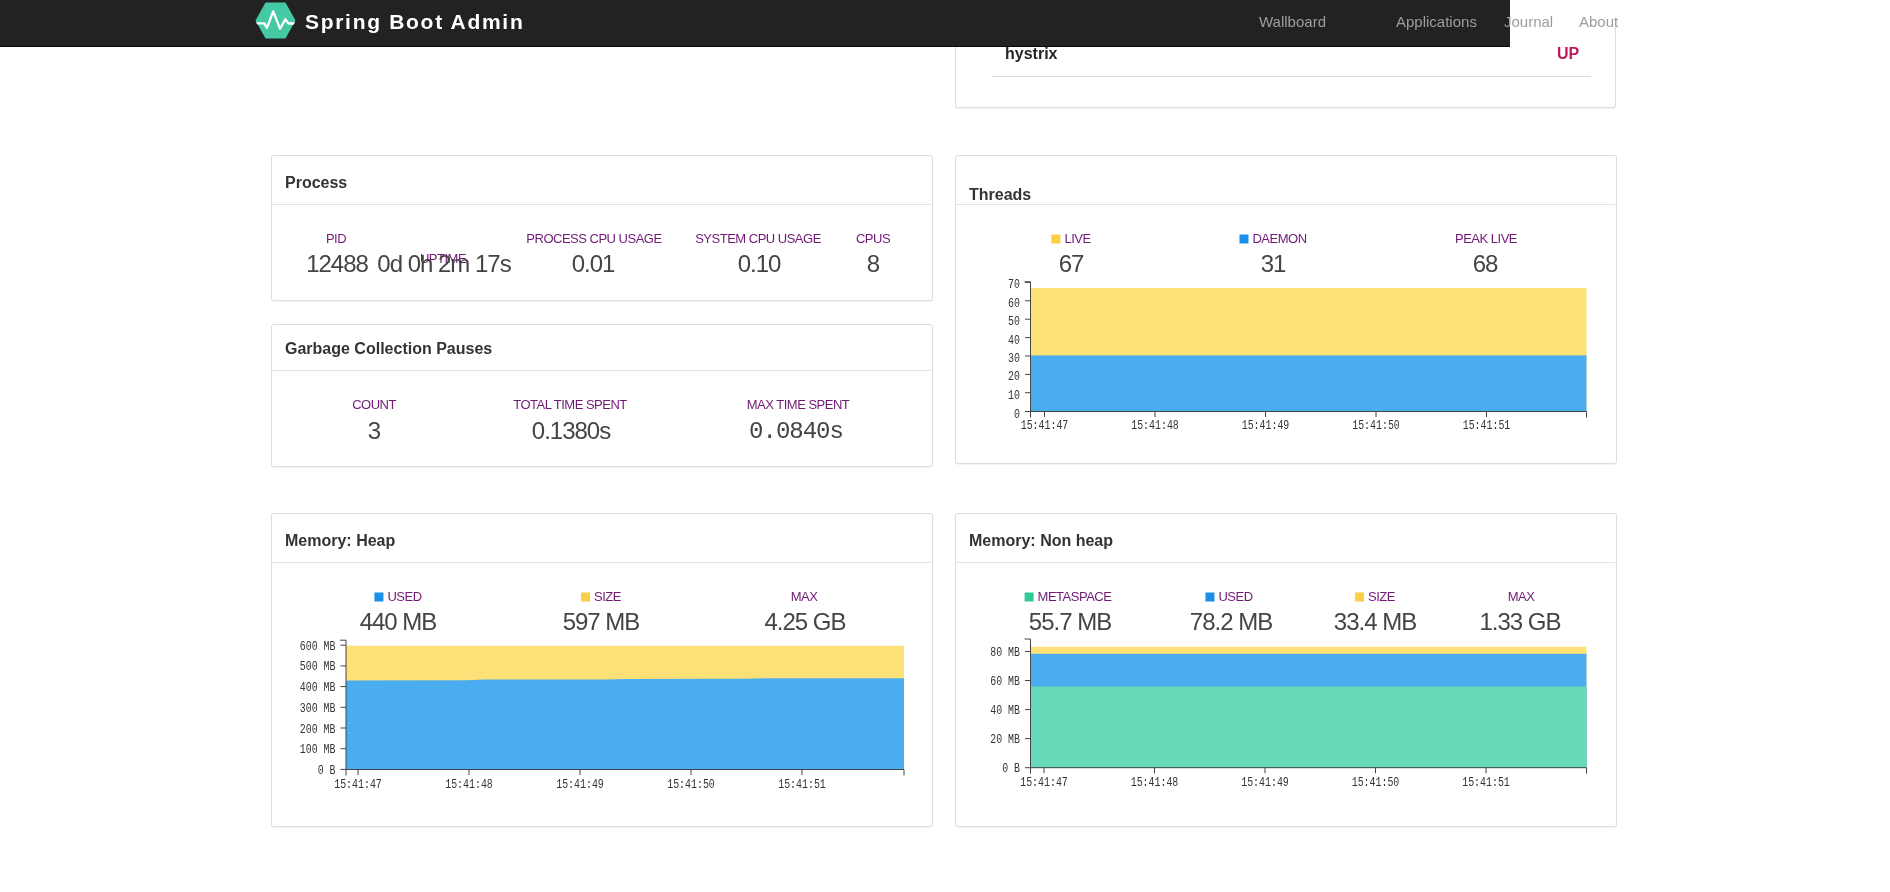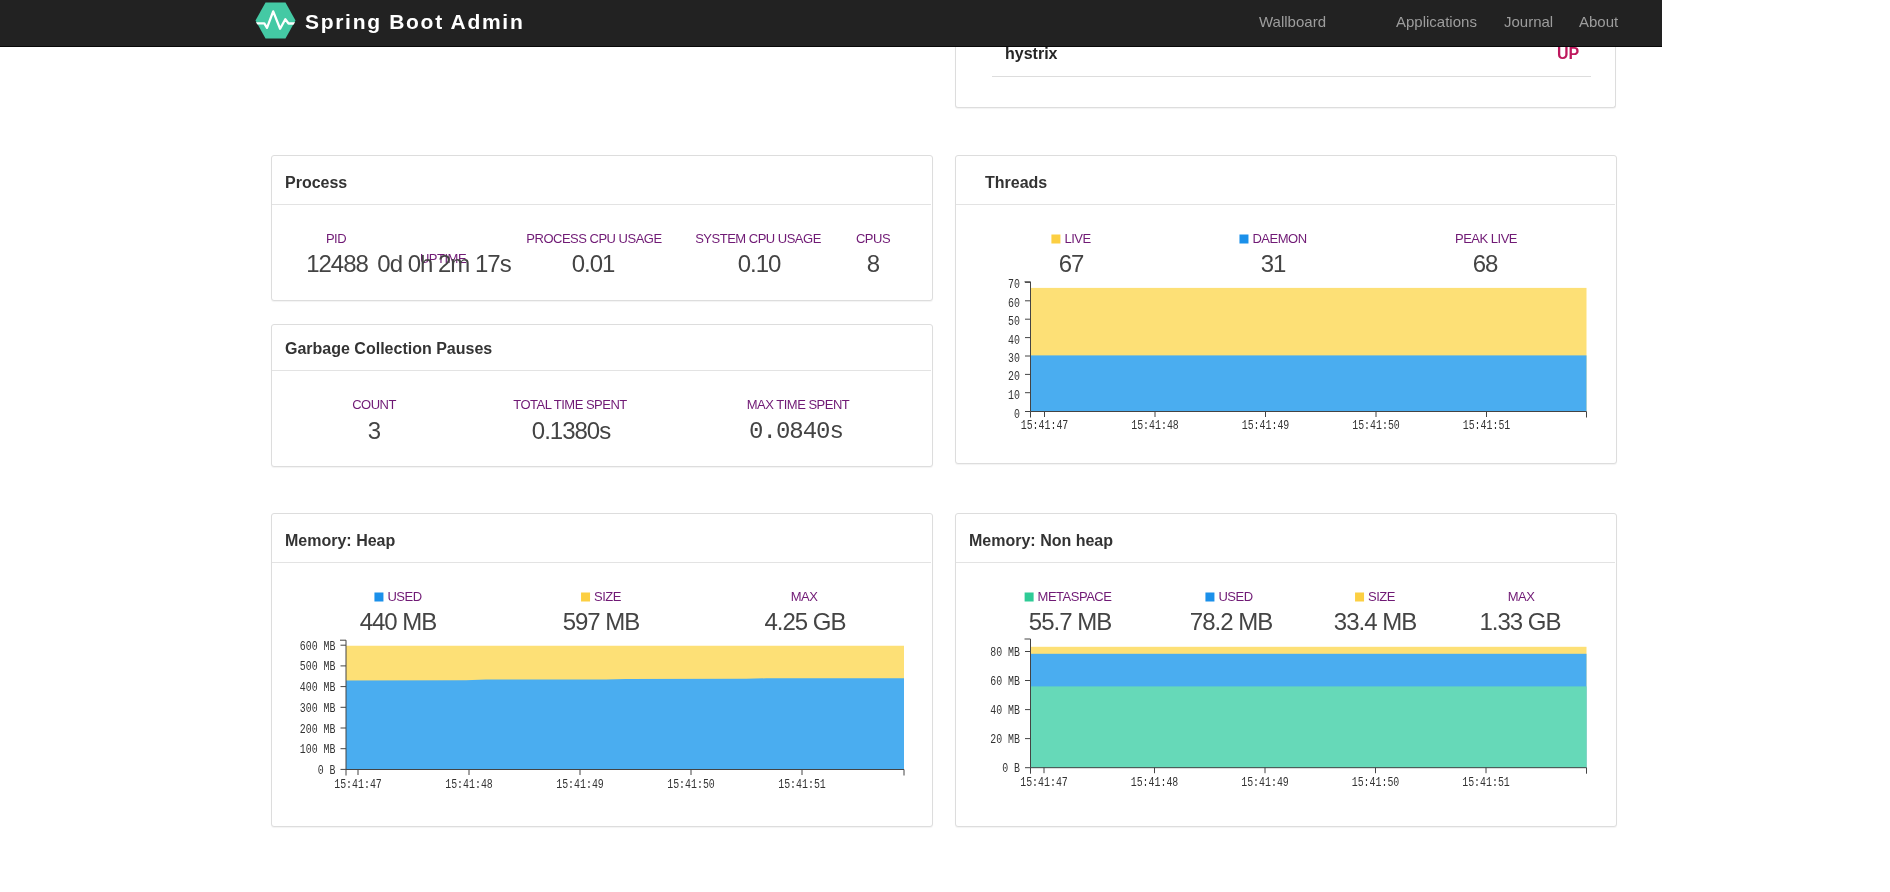--- a/index.html
+++ b/index.html
@@ -40,21 +40,21 @@
 <div class="ptitle" style="left:285px;top:340px;">Garbage Collection Pauses</div>
 <div class="hline" style="left:272px;top:370px;width:659px;"></div>
 <div class="lbl" style="left:374px;top:404px;">COUNT</div>
 <div class="lbl" style="left:570px;top:404px;">TOTAL TIME SPENT</div>
 <div class="lbl" style="left:798px;top:404px;">MAX TIME SPENT</div>
 <div class="val" style="left:374px;top:431px;">3</div>
 <div class="val" style="left:571px;top:431px;">0.1380s</div>
 <div class="val" style="left:796px;top:431px;font-family:Liberation Mono, monospace;">0.0840s</div>
 
 <div class="panel" style="left:955px;top:155px;width:660px;height:307px;"></div>
-<div class="ptitle" style="left:969px;top:174px;margin-left:16px;">Threads</div>
+<div class="ptitle" style="left:969px;top:186px;">Threads</div>
 <div class="hline" style="left:956px;top:204px;width:659px;"></div>
 <div class="lbl" style="left:1071px;top:238px;"><span class="sq" style="background:#fccf42;"></span>LIVE</div>
 <div class="lbl" style="left:1273px;top:238px;"><span class="sq" style="background:#1b90ea;"></span>DAEMON</div>
 <div class="lbl" style="left:1486px;top:238px;">PEAK LIVE</div>
 <div class="val" style="left:1071px;top:264px;">67</div>
 <div class="val" style="left:1273px;top:264px;">31</div>
 <div class="val" style="left:1485px;top:264px;">68</div>
 <svg style="position:absolute;left:955px;top:205px;" width="660" height="258" viewBox="0 0 660 258">
   <rect x="75.5" y="82.9" width="556" height="123.1" fill="#fde076"></rect>
   <rect x="75.5" y="150.4" width="556" height="55.6" fill="#4aadf0"></rect>
@@ -146,21 +146,21 @@
   </g>
   <g text-anchor="middle">
     <text x="89" y="223.5" textLength="47.6" lengthAdjust="spacingAndGlyphs">15:41:47</text>
     <text x="199.5" y="223.5" textLength="47.6" lengthAdjust="spacingAndGlyphs">15:41:48</text>
     <text x="310" y="223.5" textLength="47.6" lengthAdjust="spacingAndGlyphs">15:41:49</text>
     <text x="420.5" y="223.5" textLength="47.6" lengthAdjust="spacingAndGlyphs">15:41:50</text>
     <text x="531" y="223.5" textLength="47.6" lengthAdjust="spacingAndGlyphs">15:41:51</text>
   </g>
 </svg>
 
-<div style="position:absolute;left:0;top:0;width:1662px;height:46px;background:#222;border-bottom:1px solid #080808;z-index:10;">
+<div style="position:absolute;left:0;top:0;width:1510px;height:46px;background:#222;border-bottom:1px solid #080808;z-index:10;">
   <svg style="position:absolute;left:255px;top:2px;" width="41" height="37" viewBox="0 0 41 37">
     <defs>
           <clipPath id="hexclip">
             <polygon points="10.5,0 30.5,0 41,18.5 30.5,37 10.5,37 0,18.5"></polygon>
           </clipPath>
         </defs>
     <polygon points="10.5,0.5 30.5,0.5 40.5,18.5 30.5,36.5 10.5,36.5 0.5,18.5" fill="#44c9a4"></polygon>
     <g clip-path="url(#hexclip)">
     <polyline points="0,21.3 9.3,21.3 12,25.9 18.2,9.4 25.1,26.7 30.3,17.3 33.5,21.5 41,21.5" fill="none" stroke="#fff" stroke-width="2.3" stroke-linejoin="round" stroke-linecap="butt"></polyline>
     </g>

